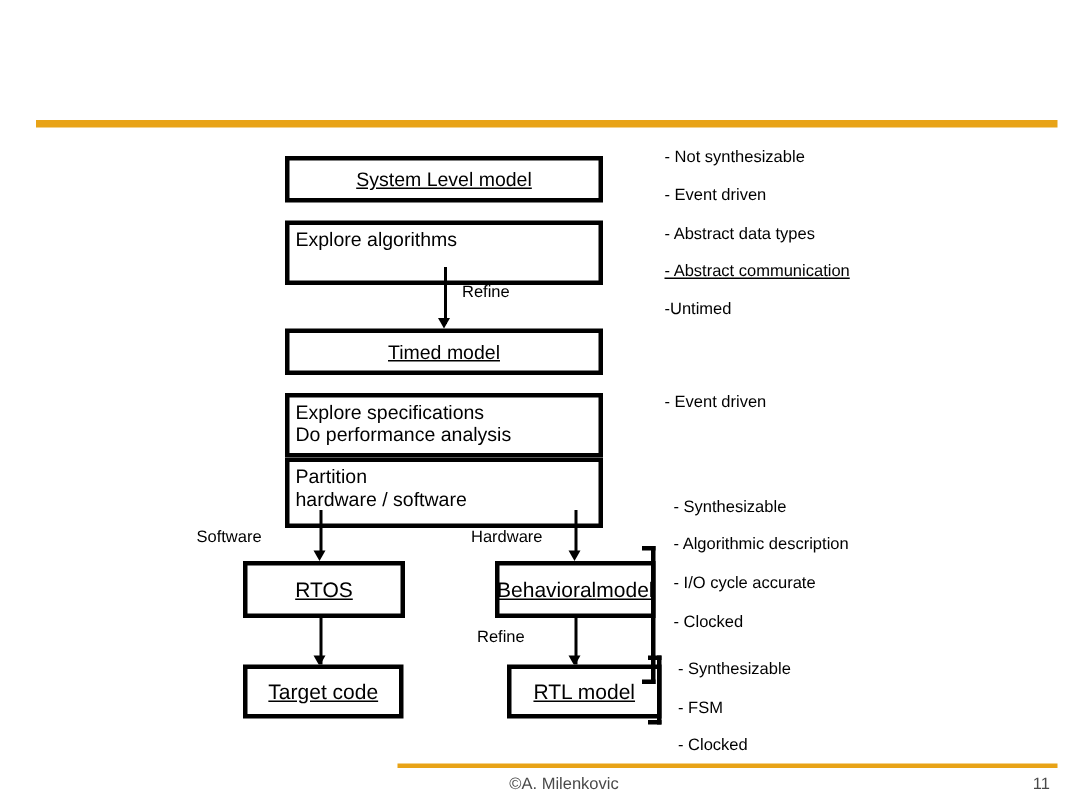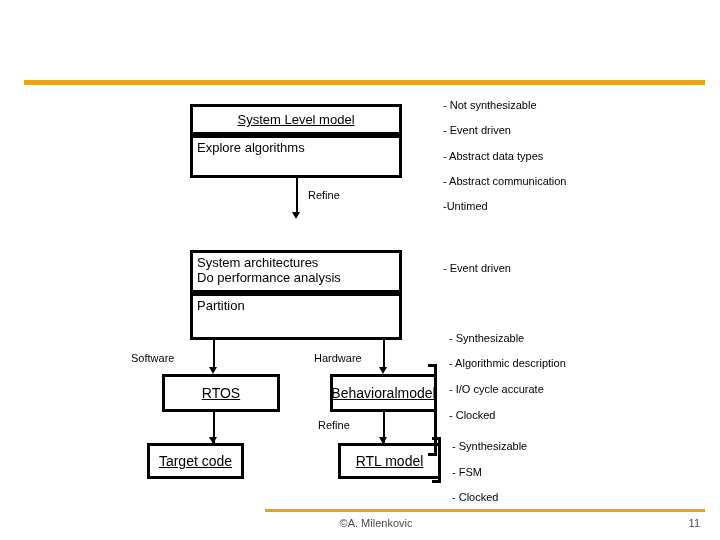--- a/index.html
+++ b/index.html
@@ -82,20 +82,21 @@
   }
   .box.centered {
     display: flex;
     align-items: center;
     justify-content: center;
     text-align: center;
     text-decoration: underline;
   }
   .box.lefttext {
     padding: 2px 0 0 4px;
+    margin-top: 12px;
   }
 
   
   .box.stack-mid { border-top-width: 3px; }
 
   
   .vline {
     position: absolute;
     width: 2px;
     background: #000000;
@@ -146,66 +147,70 @@
   </div>
 
   <div class="box lefttext stack-mid" style="left:190px; top:135px; width:212px; height:43px;">
     <div>Explore algorithms</div>
   </div>
 
   <div class="vline" style="left:296px; top:178px; height:38px;"></div>
   <div class="arrowhead" style="left:292px; top:212px;"></div>
   <div class="edge-label" style="left:308px; top:189px;">Refine</div>
 
+  <div class="box centered" style="left:190px; top:219px; width:212px; height:31px;">
+    <span>Timed model</span>
+  </div>
 
   <div class="box lefttext stack-mid" style="left:190px; top:250px; width:212px; height:43px;">
-    <div>System architectures</div>
+    <div>Explore specifications</div>
     <div>Do performance analysis</div>
   </div>
 
   <div class="box lefttext stack-mid" style="left:190px; top:293px; width:212px; height:47px;">
     <div>Partition</div>
+    <div>hardware / software</div>
   </div>
 
   <div class="vline" style="left:213px; top:340px; height:30px;"></div>
   <div class="arrowhead" style="left:209px; top:367px;"></div>
   <div class="edge-label" style="left:131px; top:352px;">Software</div>
 
   <div class="vline" style="left:383px; top:340px; height:30px;"></div>
   <div class="arrowhead" style="left:379px; top:367px;"></div>
   <div class="edge-label" style="left:314px; top:352px;">Hardware</div>
 
-  <div class="box centered" style="left:162px; top:374px; width:118px; height:38px; font-size:14px;">
+  <div class="box centered" style="left:162px; top:374px; width:108px; height:38px; font-size:14px;">
     <span>RTOS</span>
   </div>
 
   <div class="vline" style="left:213px; top:412px; height:33px;"></div>
   <div class="arrowhead" style="left:209px; top:437px;"></div>
 
-  <div class="box centered" style="left:147px; top:443px; width:97px; height:36px; font-size:14px;">
+  <div class="box centered" style="left:162px; top:443px; width:107px; height:36px; font-size:14px;">
     <span>Target code</span>
   </div>
 
   <div class="box centered" style="left:330px; top:374px; width:107px; height:38px; font-size:14px; flex-direction:row; line-height:16px;">
     <span>Behavioral</span>
     <span>model</span>
   </div>
 
   <div class="vline" style="left:383px; top:412px; height:33px;"></div>
   <div class="arrowhead" style="left:379px; top:437px;"></div>
   <div class="edge-label" style="left:318px; top:419px;">Refine</div>
 
   <div class="box centered" style="left:338px; top:443px; width:103px; height:36px; font-size:14px;">
     <span>RTL model</span>
   </div>
 
   <div class="note" style="left:443px; top:99px;">- Not synthesizable</div>
   <div class="note" style="left:443px; top:124px;">- Event driven</div>
   <div class="note" style="left:443px; top:150px;">- Abstract data types</div>
-  <div class="note" style="left:443px; top:175px;">- Abstract communication</div>
+  <div class="note" style="left:443px; top:175px;text-decoration:underline;">- Abstract communication</div>
   <div class="note" style="left:443px; top:200px;">-Untimed</div>
 
   <div class="note" style="left:443px; top:262px;">- Event driven</div>
 
   <div class="bracket" style="left:428px; top:364px; height:92px;"></div>
   <div class="note" style="left:449px; top:332px;">- Synthesizable</div>
   <div class="note" style="left:449px; top:357px;">- Algorithmic description</div>
   <div class="note" style="left:449px; top:383px;">- I/O cycle accurate</div>
   <div class="note" style="left:449px; top:409px;">- Clocked</div>
 

